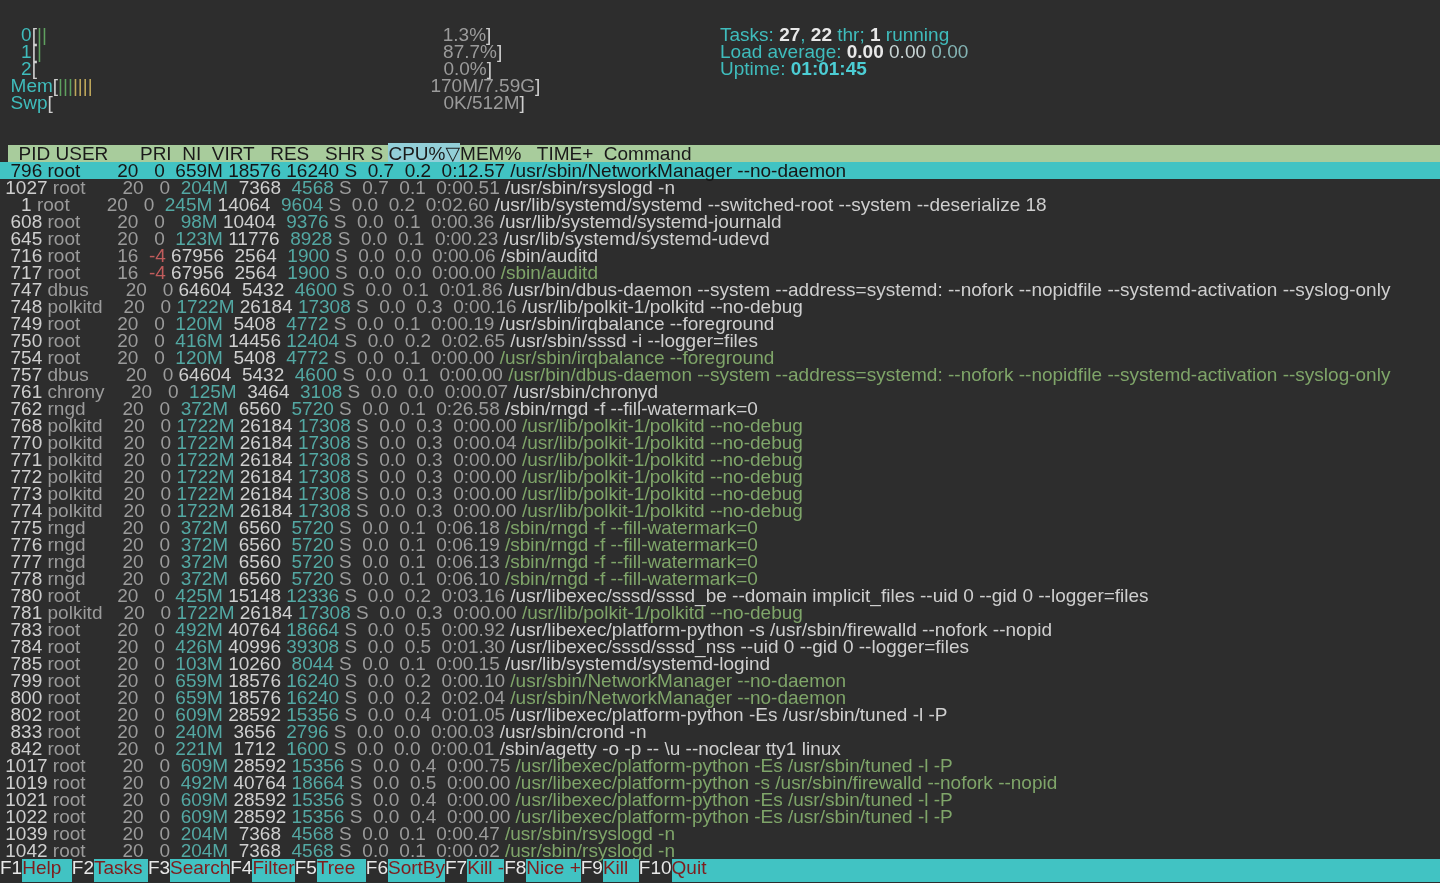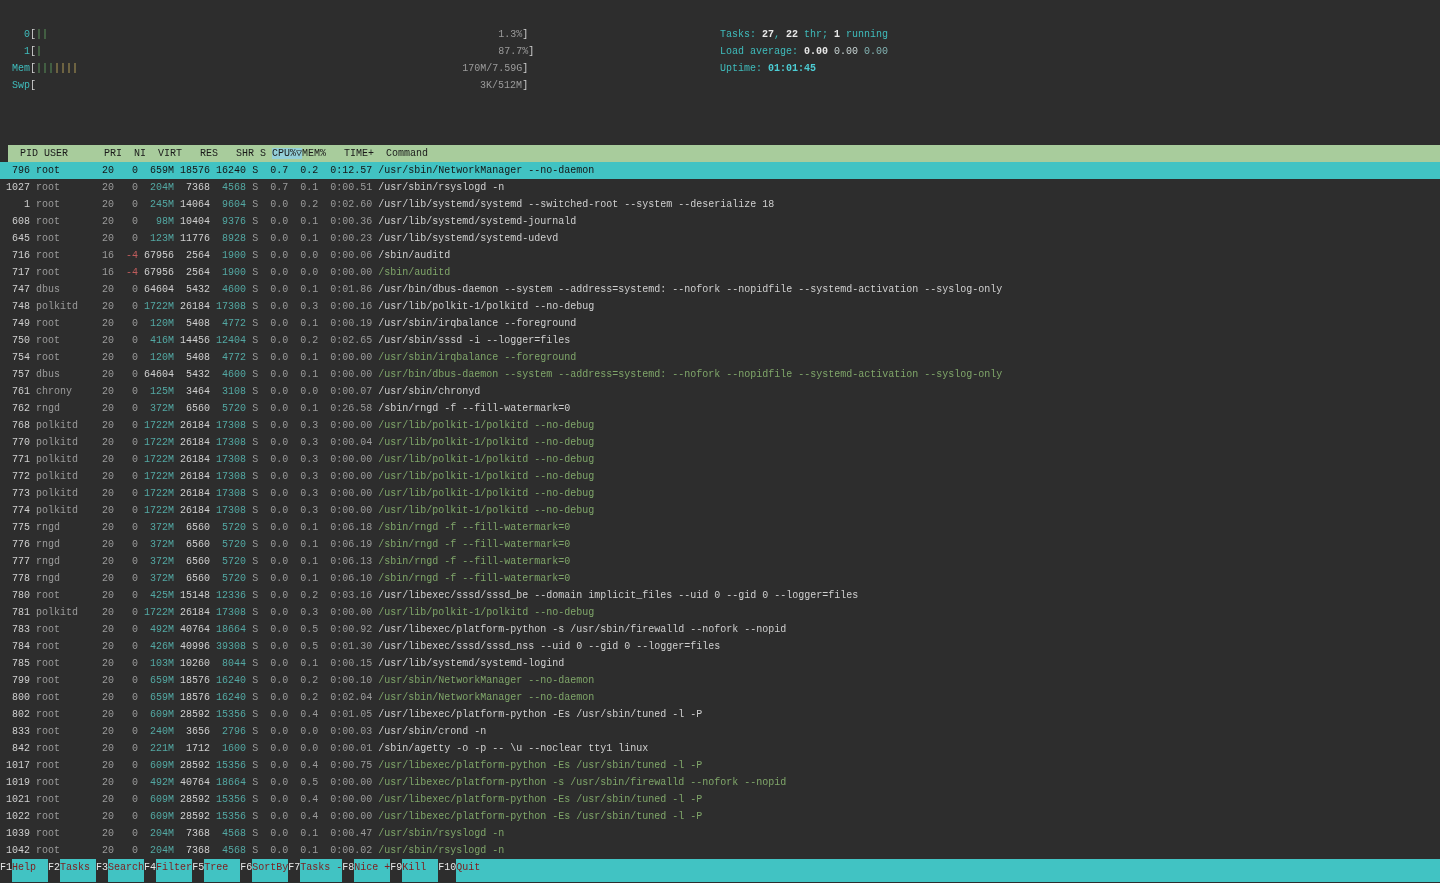--- a/index.html
+++ b/index.html
@@ -1,20 +1,20 @@
 <!DOCTYPE html>
 <html style="--bg: #2d2d2d; --cyan_label: #3fbcbc; --teal_num: #53a8a3; --gray: #9b9b9b; --light: #cfcfcf; --white_bold: #e8e8e8; --green_bar: #5fa15f; --yellow_bar: #bfa85c; --red: #c05c5c; --green_cmd: #7fa569; --header_bg: #a8cc9c; --sort_bg: #93cfd8; --selected_bg: #41c3c3; --selected_fg: #161616; --fn_label_bg: #41c3c3; --fn_key_fg: #e8e8e8; --load2: #c8d4d4; --load3: #84b4b4; --uptime: #4ccdd4;"><head>
 <meta charset="utf-8">
 <style>
   html,body{margin:0;padding:0;background:#2d2d2d;}
   .screen{
     position:relative;width:1440px;height:883px;overflow:hidden;
     background:var(--bg,#2d2d2d);
-    font-family:Liberation Mono, monospace;
-    font-size:10px;line-height:17px;
+    font-family:Liberation Sans, sans-serif;
+    font-size:19px;line-height:17px;
   }
   pre{margin:0;font:inherit;white-space:pre;}
   
   .meters{position:absolute;top:26px;left:0;}
   .sysinfo{position:absolute;top:26px;left:720px;}
   .cyan{color:var(--cyan_label);}
   .gray{color:var(--gray);}
   .light{color:var(--light);}
   .teal{color:var(--teal_num);}
   .red{color:var(--red);}
@@ -45,22 +45,23 @@
   .fn-fill{flex:1;background:var(--fn_label_bg);}
 </style>
 </head>
 <body>
 
 <div class="screen">
 
   <div class="meters">
       <pre><span class="cyan">    0</span><span class="bracket">[</span><span class="bar-green">||</span><span>                                                                           </span><span class="gray">1.3%</span><span class="bracket">]</span></pre>
       <pre><span class="cyan">    1</span><span class="bracket">[</span><span class="bar-green">|</span><span>                                                                            </span><span class="gray">87.7%</span><span class="bracket">]</span></pre>
+      <pre><span class="cyan">    2</span><span class="bracket">[</span><span>                                                                             </span><span class="gray">0.0%</span><span class="bracket">]</span></pre>
       <pre><span class="cyan">  Mem</span><span class="bracket">[</span><span class="bar-green">|||</span><span class="bar-yellow">||||</span><span>                                                                </span><span class="gray">170M/7.59G</span><span class="bracket">]</span></pre>
-      <pre><span class="cyan">  Swp</span><span class="bracket">[</span><span>                                                                          </span><span class="gray">3K/512M</span><span class="bracket">]</span></pre>
+      <pre><span class="cyan">  Swp</span><span class="bracket">[</span><span>                                                                          </span><span class="gray">0K/512M</span><span class="bracket">]</span></pre>
     </div>
 
   <div class="sysinfo">
       <pre><span class="cyan">Tasks: </span><span class="bw">27</span><span class="cyan">, </span><span class="bw">22</span><span class="cyan"> thr; </span><span class="bw">1</span><span class="cyan"> running</span></pre>
       <pre><span class="cyan">Load average: </span><span class="bw">0.00</span><span class="cyan"> </span><span class="load2">0.00</span><span class="cyan"> </span><span class="load3">0.00</span></pre>
       <pre><span class="cyan">Uptime: </span><span class="upt">01:01:45</span></pre>
     </div>
 
   <pre class="header-row"><span>  PID USER      PRI  NI  VIRT   RES   SHR S </span><span class="sort-cell">CPU%▽</span><span>MEM%   TIME+  Command</span></pre>
 
@@ -128,21 +129,21 @@
       <div class="fnitem">
         <span class="fkey">F5</span>
         <span class="flabel">Tree  </span>
       </div>
       <div class="fnitem">
         <span class="fkey">F6</span>
         <span class="flabel">SortBy</span>
       </div>
       <div class="fnitem">
         <span class="fkey">F7</span>
-        <span class="flabel">Tasks -</span>
+        <span class="flabel">Kill -</span>
       </div>
       <div class="fnitem">
         <span class="fkey">F8</span>
         <span class="flabel">Nice +</span>
       </div>
       <div class="fnitem">
         <span class="fkey">F9</span>
         <span class="flabel">Kill  </span>
       </div>
       <div class="fnitem">

